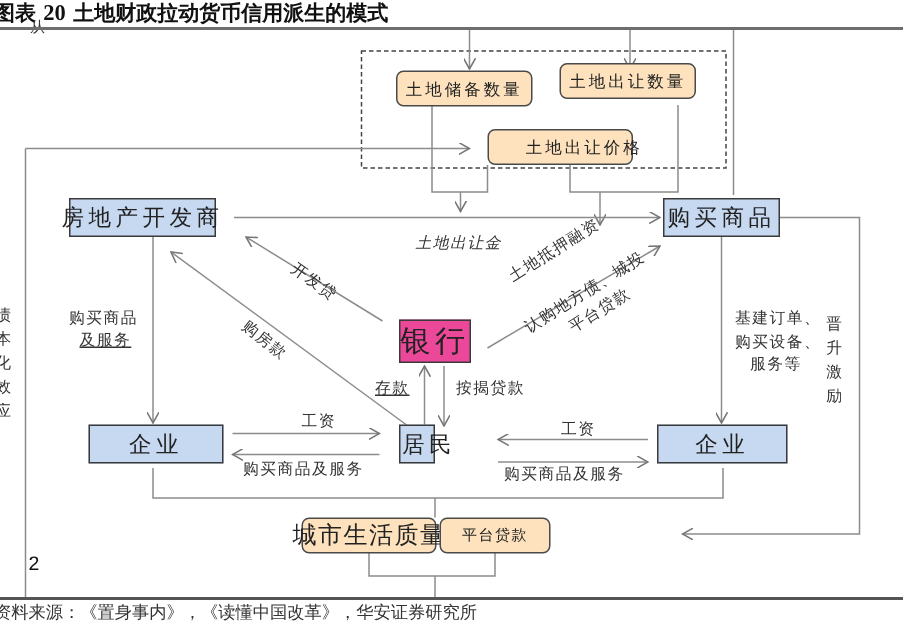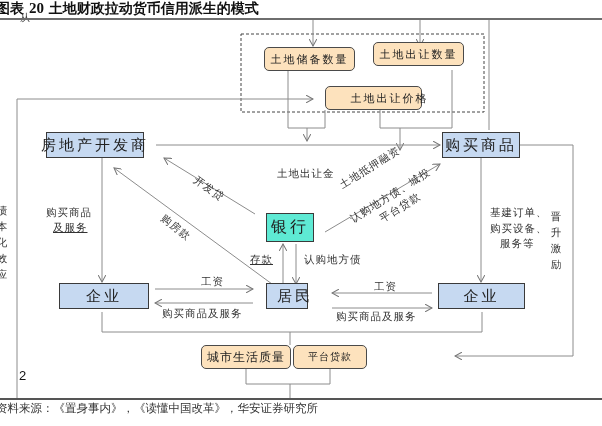--- a/index.html
+++ b/index.html
@@ -11,21 +11,21 @@
   .stray { position: absolute; left: 20px; top: 11px; font-size: 10px; color: #333; }
   .topline { position: absolute; left: 0; top: 18px; width: 602px; height: 2px; background: #6e6e6e; }
   .botline { position: absolute; left: 0; top: 398px; width: 602px; height: 2px; background: #555; }
   .source { position: absolute; left: -4px; top: 401px; font-size: 11.5px; color: #333; white-space: nowrap; }
   .pagenum { position: absolute; left: 19px; top: 368px; font-size: 13px;
              font-family: "Liberation Sans", sans-serif; color: #111; }
   svg.diagram { position: absolute; left: 0; top: 0; }
   .box { position: absolute; display: flex; align-items: center; justify-content: center;
          box-sizing: border-box; white-space: nowrap; }
   .blue { background: #c6d9f1; border: 1.5px solid #3a3a3a; font-size: 15px; letter-spacing: 3px; }
-  .green { background: #5eead4; border: 1.5px solid #3a3a3a; font-size: 16px; letter-spacing: 3px; }
+  .green { background: #ec4899; border: 1.5px solid #3a3a3a; font-size: 20px; letter-spacing: 3px; }
   .orange { background: #fde2bd; border: 1.2px solid #4a4a4a; border-radius: 5px; font-size: 11px; letter-spacing: 2px; }
   .lbl { position: absolute; font-size: 10.5px; color: #333; white-space: nowrap; letter-spacing: 1px; line-height: 14px; }
   .vlbl { position: absolute; font-size: 10.5px; color: #333; width: 12px; line-height: 16px; text-align: center; word-break: break-all; }
   .rot { transform-origin: center center; }
 </style>
 </head>
 <body>
 
 <div class="title">
   <span>图表</span>
@@ -93,44 +93,44 @@
 </svg>
 
 <div class="box orange" style="left:264px;top:47px;width:91px;height:24px;">土地储备数量</div>
 <div class="box orange" style="left:373px;top:42px;width:91px;height:24px;">土地出让数量</div>
 <div class="box orange" style="left:325px;top:86px;width:97px;height:24px;padding-left:32px;">土地出让价格</div>
 
 <div class="box blue" style="left:46px;top:132px;width:98px;height:26px;">房地产开发商</div>
 <div class="box blue" style="left:442px;top:132px;width:78px;height:26px;">购买商品</div>
 <div class="box green" style="left:266px;top:213px;width:48px;height:29px;">银行</div>
 <div class="box blue" style="left:59px;top:283px;width:90px;height:26px;">企业</div>
-<div class="box blue" style="left:266px;top:283px;width:42px;height:26px;padding-left:16px;">居民</div>
+<div class="box blue" style="left:266px;top:283px;width:24px;height:26px;padding-left:16px;">居民</div>
 <div class="box blue" style="left:438px;top:283px;width:87px;height:26px;">企业</div>
 
-<div class="box orange" style="left:201px;top:345px;width:90px;height:24px;font-size:12px;letter-spacing:1px;">城市生活质量</div>
+<div class="box orange" style="left:201px;top:345px;width:90px;height:24px;font-size:16px;letter-spacing:1px;">城市生活质量</div>
 <div class="box orange" style="left:293px;top:345px;width:74px;height:24px;font-size:10px;letter-spacing:1px;">平台贷款</div>
 
-<div class="lbl" style="left:277px;top:166px;">土地出让金</div>
+<div class="lbl" style="left:277px;top:155px;font-style:italic;">土地出让金</div>
 
 <div class="lbl rot" style="left:192px;top:181px;transform:rotate(35deg);">开发贷</div>
 <div class="lbl rot" style="left:159px;top:220px;transform:rotate(38deg);">购房款</div>
 
 <div class="lbl" style="left:46px;top:205px;">购买商品</div>
 <div class="lbl" style="left:53px;top:220px;text-decoration:underline;">及服务</div>
 
 <div class="lbl rot" style="left:335px;top:160px;transform:rotate(-32deg);">土地抵押融资</div>
 <div class="lbl rot" style="left:344px;top:188px;transform:rotate(-32deg);">认购地方债、城投</div>
 <div class="lbl rot" style="left:377px;top:200px;transform:rotate(-32deg);">平台贷款</div>
 
 <div class="lbl" style="left:490px;top:206px;font-family:Liberation Mono, monospace;">基建订单、</div>
 <div class="lbl" style="left:490px;top:221px;">购买设备、</div>
 <div class="lbl" style="left:500px;top:236px;text-align:center;">服务等</div>
 
 <div class="lbl" style="left:250px;top:252px;text-decoration:underline;">存款</div>
-<div class="lbl" style="left:304px;top:252px;">认购地方债</div>
+<div class="lbl" style="left:304px;top:252px;">按揭贷款</div>
 
 <div class="lbl" style="left:201px;top:274px;">工资</div>
 <div class="lbl" style="left:162px;top:306px;">购买商品及服务</div>
 <div class="lbl" style="left:374px;top:279px;">工资</div>
 <div class="lbl" style="left:336px;top:309px;">购买商品及服务</div>
 
 <div class="vlbl" style="left:550px;top:208px;">晋升激励</div>
 <div class="vlbl" style="left:-4px;top:202px;">债本化效应</div>
 
 <div class="pagenum">2</div>

